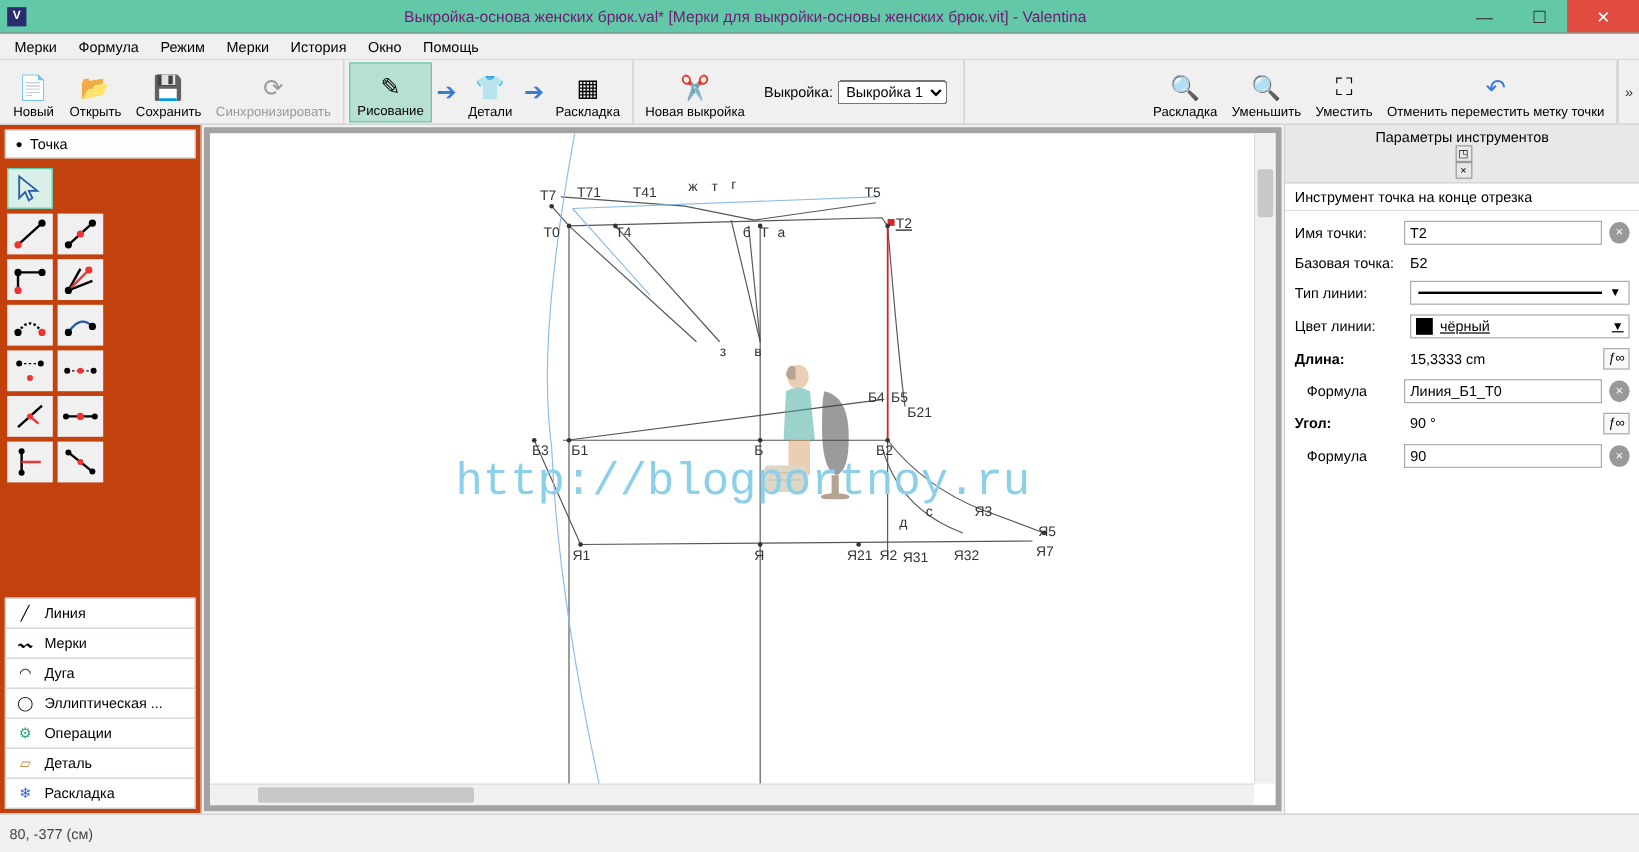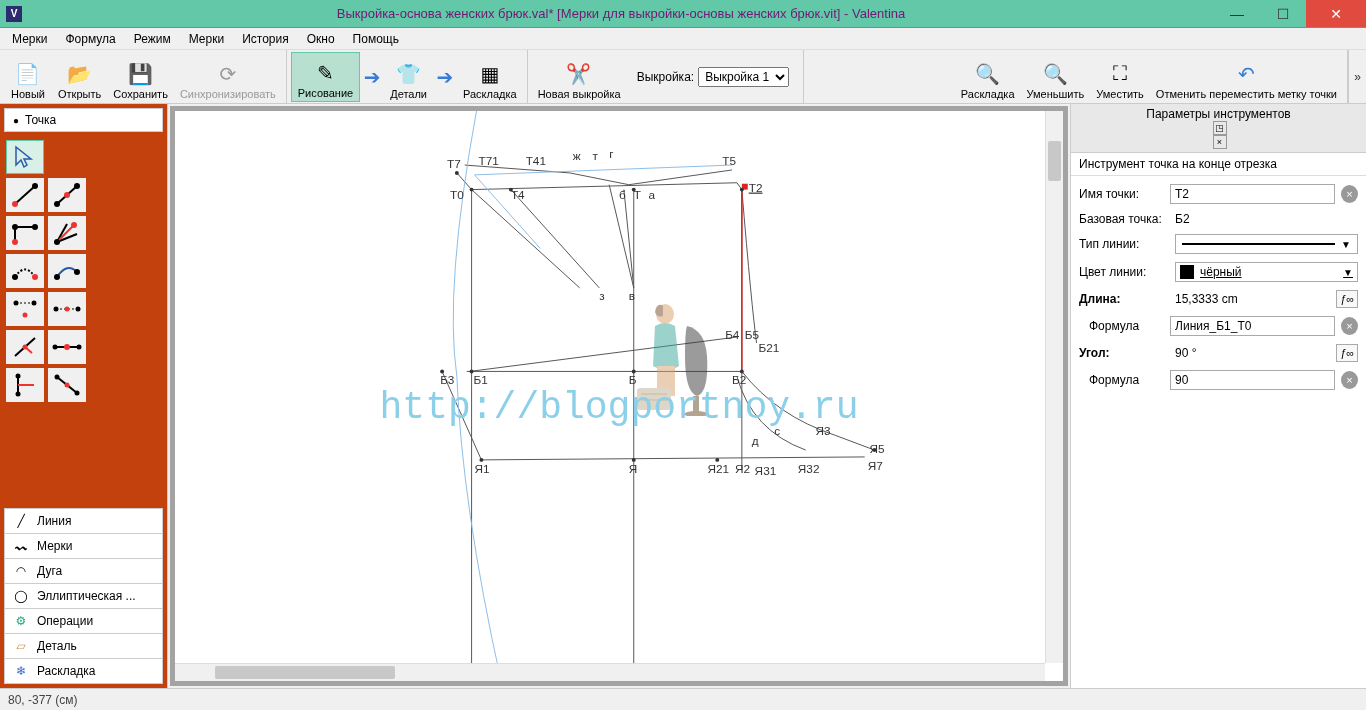--- a/index.html
+++ b/index.html
@@ -54,21 +54,21 @@
 .prop-row .lbl.bold { font-weight:bold;}
 .prop-row .val { flex:1; font-size:12px;}
 .prop-row input[type=text] { flex:1; border:1px solid #aaa; padding:2px 4px; font-size:12px; background:#fff;}
 .clear-btn { width:18px; height:18px; border-radius:50%; background:#999; color:#fff; display:flex; align-items:center; justify-content:center; font-size:11px;}
 .fx-btn { width:22px; height:18px; border:1px solid #aaa; background:#f8f8f8; font-style:italic; font-size:11px; display:flex; align-items:center; justify-content:center;}
 .line-swatch { flex:1; border:1px solid #aaa; height:20px; display:flex; align-items:center; padding:0 6px; background:#fff;}
 .line-swatch .line { flex:1; border-top:2px solid #000;}
 .line-swatch .arrow { margin-left:6px; font-size:10px;}
 .color-swatch { flex:1; border:1px solid #aaa; height:20px; display:flex; align-items:center; padding:0 4px; gap:6px; background:#fff;text-decoration:underline;}
 .color-box { width:14px; height:14px; background:#000;}
-.statusbar { height:22px; background:#f0f0f0; border-top:1px solid #ccc; display:flex; align-items:center; padding:0 8px; font-size:12px; color:#444;}
+.statusbar { height:32px; background:#f0f0f0; border-top:1px solid #ccc; display:flex; align-items:center; padding:0 8px; font-size:12px; color:#444;}
 </style>
 </head>
 <body>
 
 <div class="titlebar">
   <div class="app-icon">V</div>
   <div class="title">Выкройка-основа женских брюк.val* [Мерки для выкройки-основы женских брюк.vit] - Valentina</div>
   <div class="win-btns">
     <div class="win-btn">—</div>
     <div class="win-btn">☐</div>

